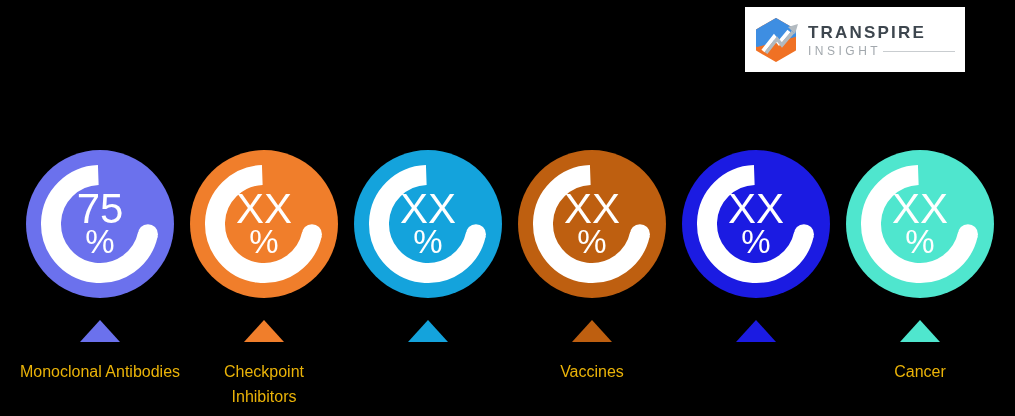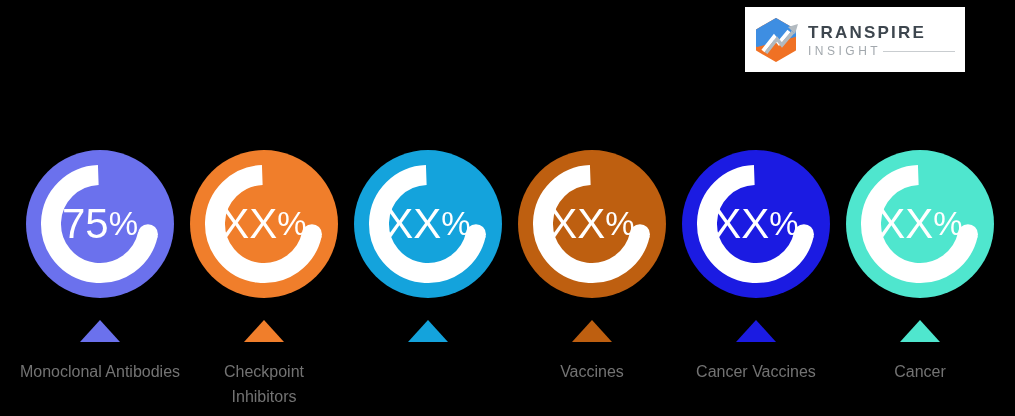--- a/index.html
+++ b/index.html
@@ -35,36 +35,36 @@
 
   
   .donut-col{
     position:absolute;top:150px;width:164px;
     display:flex;flex-direction:column;align-items:center;
   }
   .donut-wrap{position:relative;width:148px;height:148px;}
   .donut-wrap svg{display:block;}
   .donut-text{
     position:absolute;left:0;top:0;width:148px;height:148px;
-    display:flex;flex-direction:row;align-items:center;justify-content:center;
+    display:flex;flex-direction:column;align-items:center;justify-content:center;
     color:#ffffff;text-align:right;
   }
   .donut-value{font-size:42px;line-height:36px;font-weight:400;}
   .donut-unit{font-size:33px;line-height:30px;font-weight:400;}
   .triangle{
     margin-top:22px;
     width:0;height:0;
     border-left:20px solid transparent;
     border-right:20px solid transparent;
     border-bottom:22px solid #888;
   }
   .donut-label{
     margin-top:18px;
     font-size:16px;line-height:1.55;
-    color:#737373;text-align:center;
+    color:#eab308;text-align:center;
     white-space:pre-line;
     width:164px;
   }
 </style>
 </head>
 <body>
 
 <div class="canvas">
 
   <div class="logo-card">
@@ -154,21 +154,20 @@
         <circle class="donut-disc" cx="74" cy="74" r="74" fill="#1b1be2"></circle>
         <path d="M 72.29 25.03 A 49 49 0 1 0 121.93 84.19" fill="none" stroke="#ffffff" stroke-width="20"></path>
         <circle cx="121.93" cy="84.19" r="10" fill="#ffffff"></circle>
       </svg>
       <div class="donut-text">
         <div class="donut-value">XX</div>
         <div class="donut-unit">%</div>
       </div>
     </div>
     <div class="triangle" style="border-bottom-color: rgb(27, 27, 226);"></div>
-    <div class="donut-label">Cancer Vaccines</div>
   </div>
 
   <div class="donut-col" style="left:838px">
     <div class="donut-wrap">
       <svg width="148" height="148" viewBox="0 0 148 148">
         <circle class="donut-disc" cx="74" cy="74" r="74" fill="#4fe6ce"></circle>
         <path d="M 72.29 25.03 A 49 49 0 1 0 121.93 84.19" fill="none" stroke="#ffffff" stroke-width="20"></path>
         <circle cx="121.93" cy="84.19" r="10" fill="#ffffff"></circle>
       </svg>
       <div class="donut-text">

